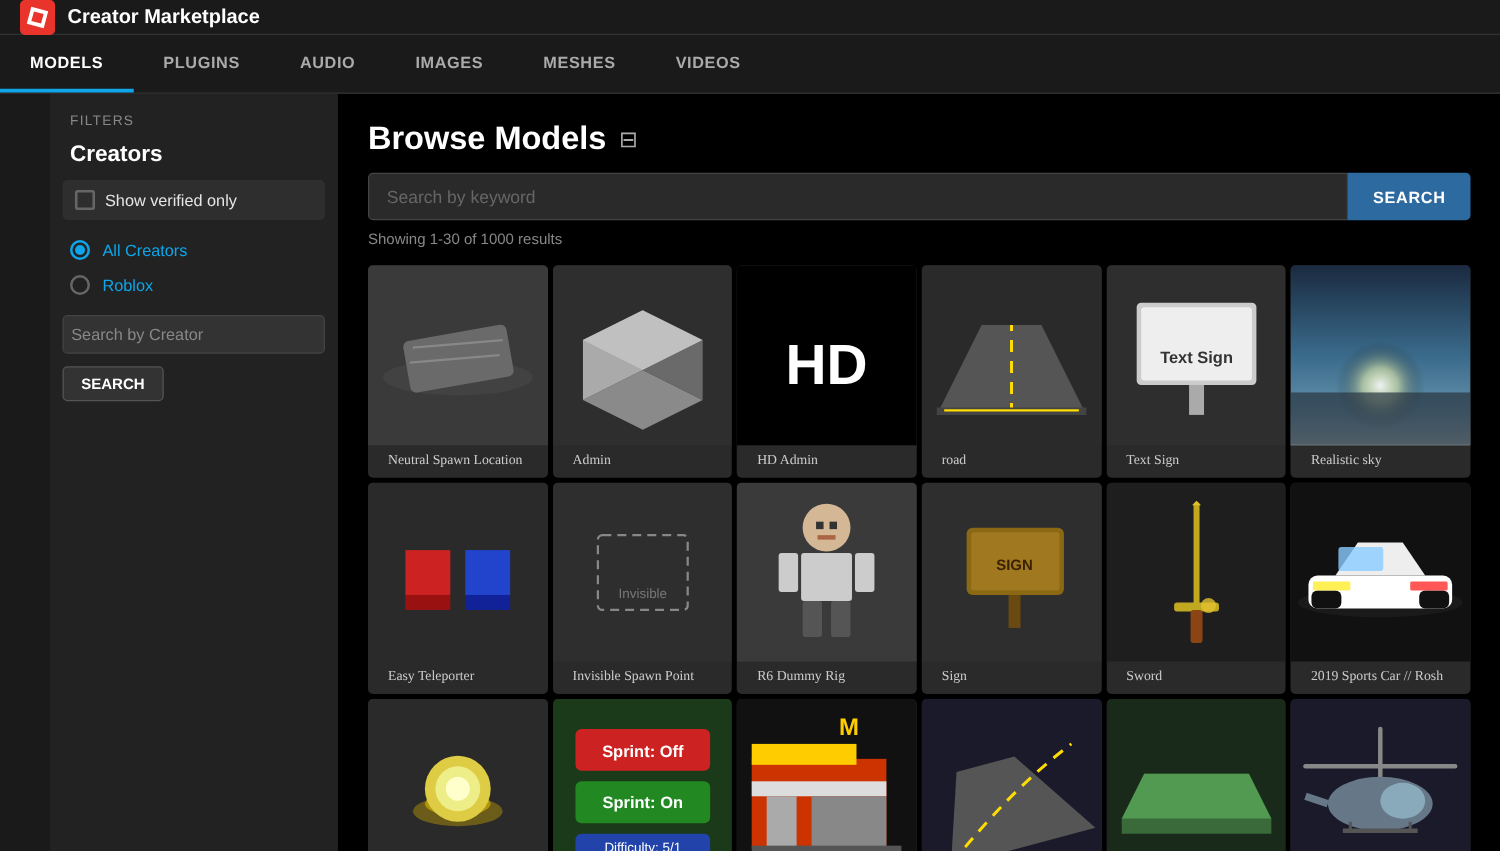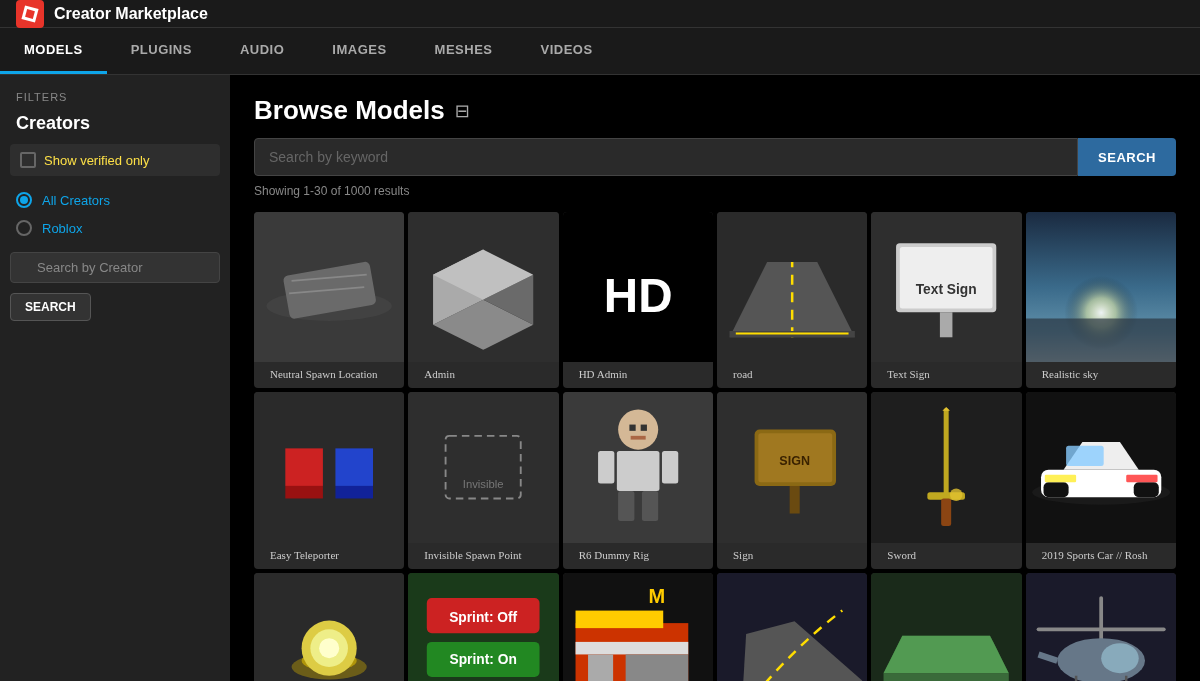--- a/index.html
+++ b/index.html
@@ -56,20 +56,21 @@
     .tab.active {
       color: #ffffff;
       border-bottom: 3px solid #0ea5e9;
     }
 
     
     #main {
       display: flex;
       flex: 1;
       overflow: hidden;
+      margin-left: 40px;
     }
 
     
     #sidebar {
       width: 230px;
       background: #222222;
       flex-shrink: 0;
       padding: 16px 0;
       overflow-y: auto;
     }
@@ -99,21 +100,21 @@
       width: 16px;
       height: 16px;
       border: 2px solid #666;
       border-radius: 2px;
       margin-right: 8px;
       background: transparent;
       flex-shrink: 0;
     }
     #verified-label {
       font-size: 13px;
-      color: #fde047;
+      color: #e5e5e5;
     }
     .radio-group {
       padding: 0 16px;
       margin-bottom: 16px;
     }
     .radio-item {
       display: flex;
       align-items: center;
       margin-bottom: 12px;
       cursor: pointer;
@@ -142,21 +143,21 @@
     .radio-label {
       font-size: 13px;
       color: #0ea5e9;
     }
     #creator-search-input {
       width: calc(100% - 20px);
       margin: 0 10px 10px;
       background: #333;
       border: 1px solid #444;
       border-radius: 4px;
-      padding: 7px 26px;
+      padding: 7px 6px;
       color: #ffffff;
       font-size: 13px;
       outline: none;
     }
     #creator-search-input::placeholder {
       color: #888;
     }
     #search-button {
       margin: 0 10px;
       background: #333;

